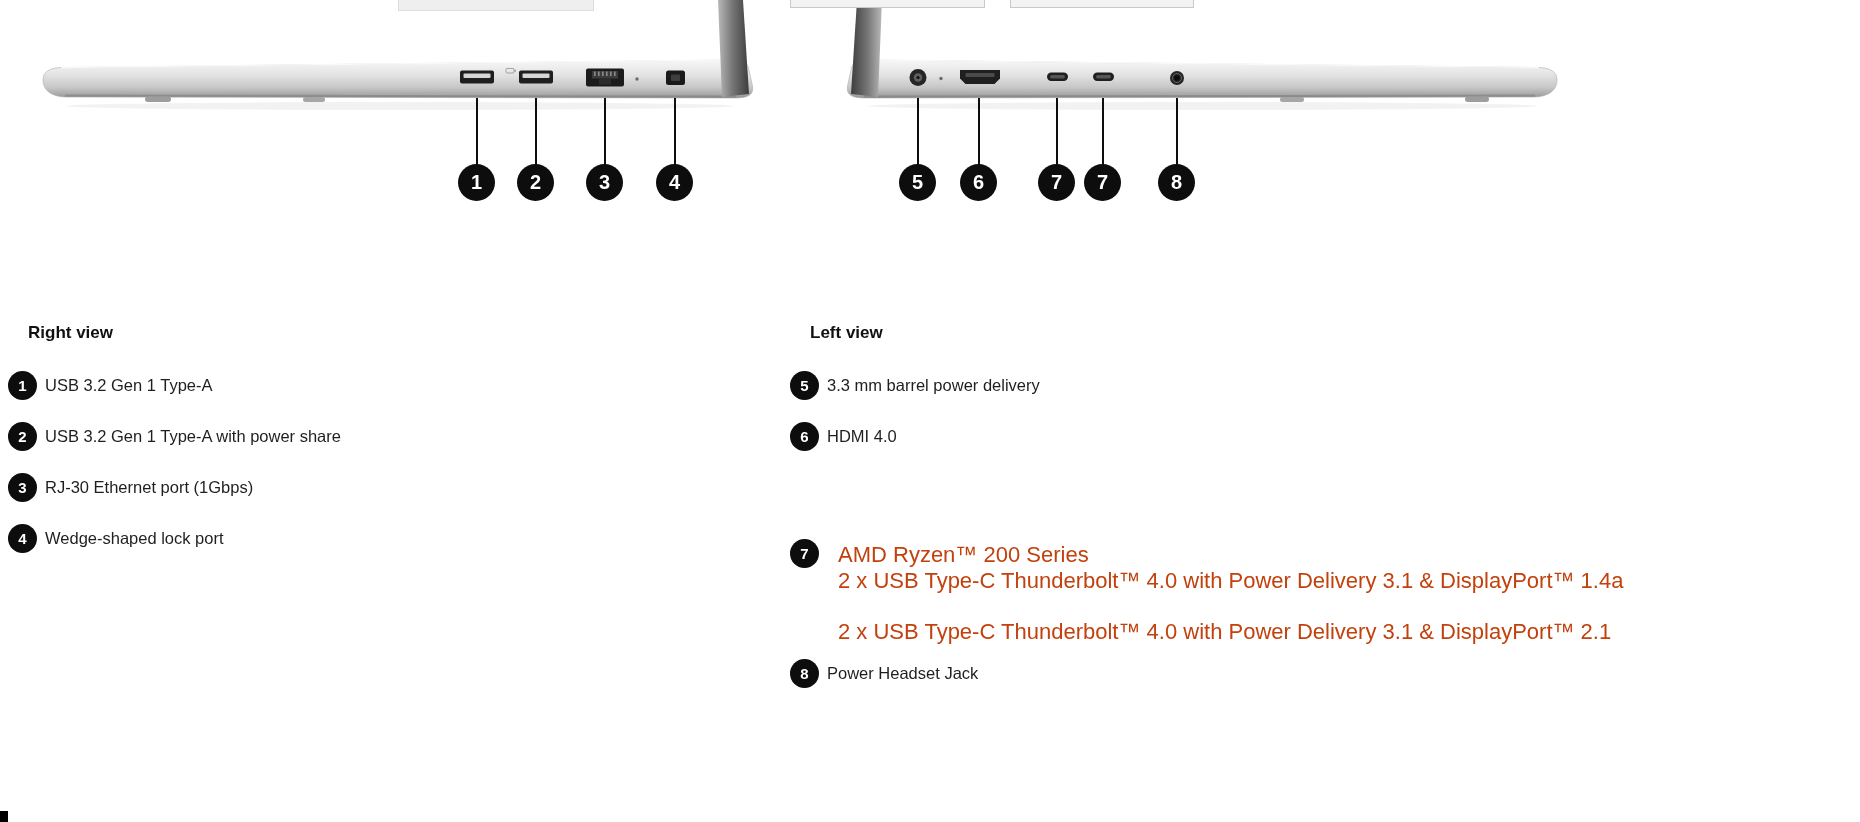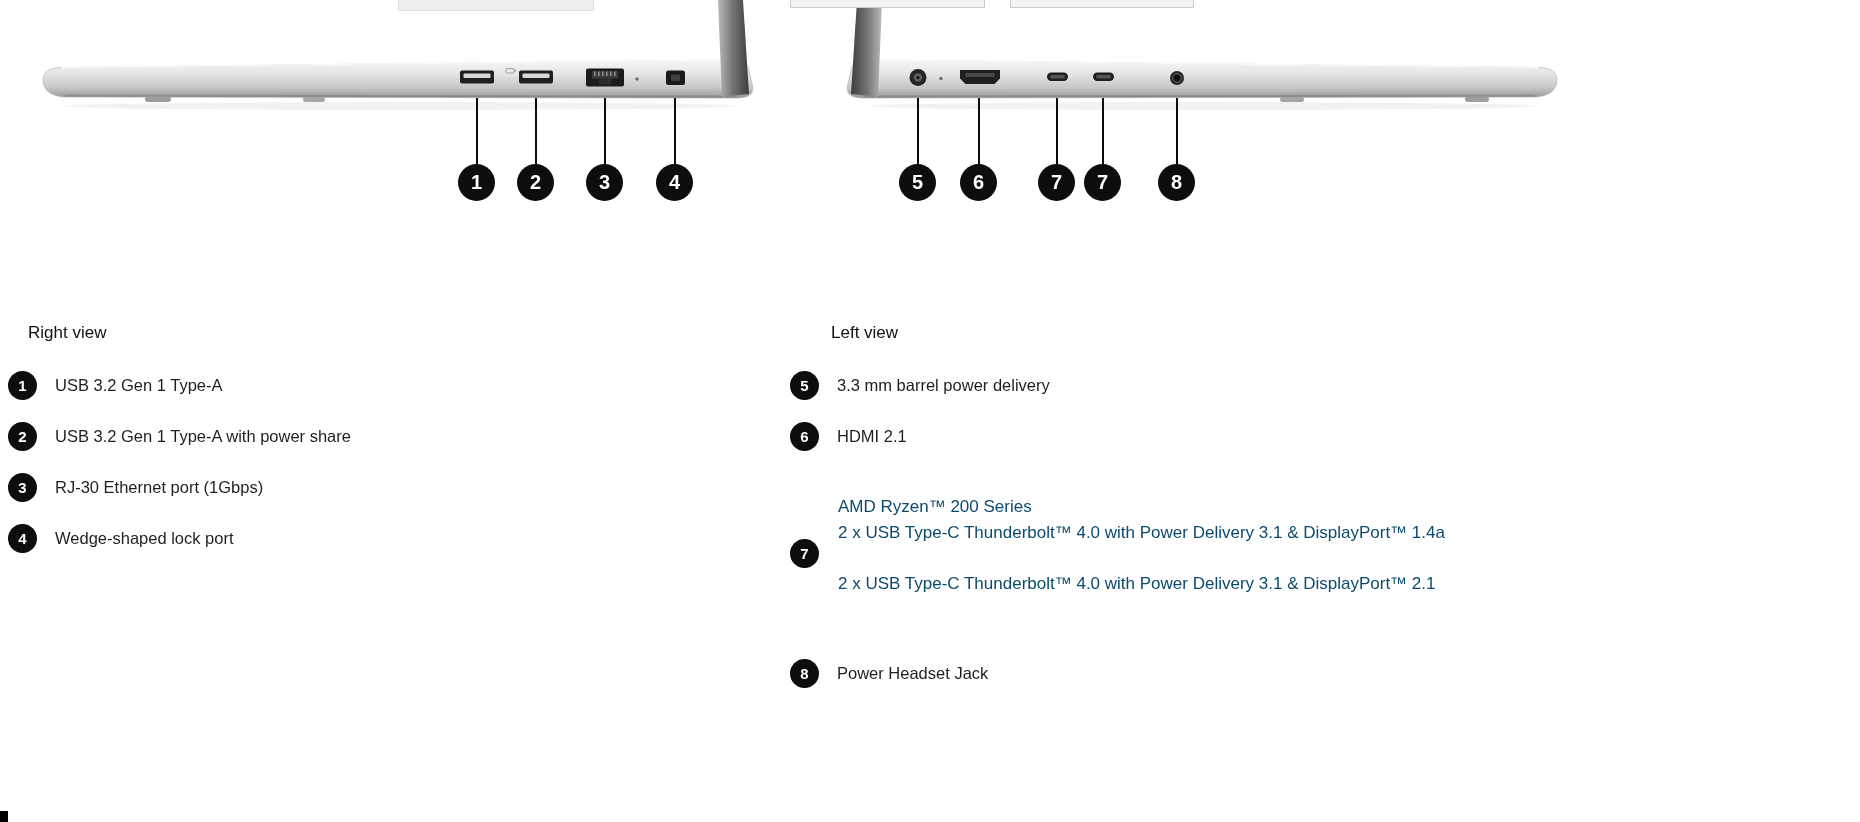--- a/index.html
+++ b/index.html
@@ -15,28 +15,28 @@
 
   .laptop { position:absolute; top:0; z-index:1; }
   .laptop-right { left:35px; }
   .laptop-left  { left:843px; }
 
   .callout-line { position:absolute; top:98px; height:68px; width:2px; background:#0d0d0d; z-index:2; }
   .callout { position:absolute; top:164px; width:37px; height:37px; border-radius:50%;
              background:#0d0d0d; color:#ffffff; display:flex; align-items:center; justify-content:center;
              font-size:20px; font-weight:700; z-index:3; }
 
-  .legend-title { position:absolute; font-size:17px; font-weight:400; color:#111111; white-space:nowrap;text-align:right; }
+  .legend-title { position:absolute; font-size:17px; font-weight:700; color:#111111; white-space:nowrap;text-align:right; }
   .legend-item  { position:absolute; display:flex; align-items:center; height:29px; }
   .badge { width:29px; height:29px; border-radius:50%; background:#0d0d0d; color:#ffffff;
            display:flex; align-items:center; justify-content:center; font-size:15px; font-weight:700;
            flex:0 0 29px; }
   .badge-standalone { position:absolute; }
-  .legend-label { margin-left:18px; font-size:16.5px; color:#1f1f1f; white-space:nowrap; }
-  .multi-text { position:absolute; font-size:17px; color:#0c4a6e; line-height:25.5px; white-space:nowrap; }
+  .legend-label { margin-left:8px; font-size:16.5px; color:#1f1f1f; white-space:nowrap; }
+  .multi-text { position:absolute; font-size:22px; color:#c2410c; line-height:25.5px; white-space:nowrap;margin-top:48px; }
   .multi-text .gap { height:25.5px; }
 
   .corner-artifact { position:absolute; left:0; top:811px; width:8px; height:11px; background:#000000; }
 </style>
 </head>
 <body>
 
 <div class="canvas">
 
   <div class="crop-strip strip-a"></div>
@@ -192,29 +192,29 @@
   </div>
   <div class="legend-item" style="left:8px; top:473px">
     <span class="badge">3</span>
     <span class="legend-label">RJ-30 Ethernet port (1Gbps)</span>
   </div>
   <div class="legend-item" style="left:8px; top:524px">
     <span class="badge">4</span>
     <span class="legend-label">Wedge-shaped lock port</span>
   </div>
 
-  <h3 class="legend-title" style="left:831px; top:323px">Left view</h3>
+  <h3 class="legend-title" style="left:810px; top:323px">Left view</h3>
 
   <div class="legend-item" style="left:790px; top:371px">
     <span class="badge">5</span>
     <span class="legend-label">3.3 mm barrel power delivery</span>
   </div>
   <div class="legend-item" style="left:790px; top:422px">
     <span class="badge">6</span>
-    <span class="legend-label">HDMI 2.1</span>
+    <span class="legend-label">HDMI 4.0</span>
   </div>
 
   <span class="badge badge-standalone" style="left:790px; top:539px">7</span>
   <div class="multi-text" style="left:838px; top:494px">
     <div>AMD Ryzen™ 200 Series</div>
     <div>2 x USB Type-C Thunderbolt™ 4.0 with Power Delivery 3.1 &amp; DisplayPort™ 1.4a</div>
     <div class="gap"></div>
     <div>2 x USB Type-C Thunderbolt™ 4.0 with Power Delivery 3.1 &amp; DisplayPort™ 2.1</div>
   </div>
 

